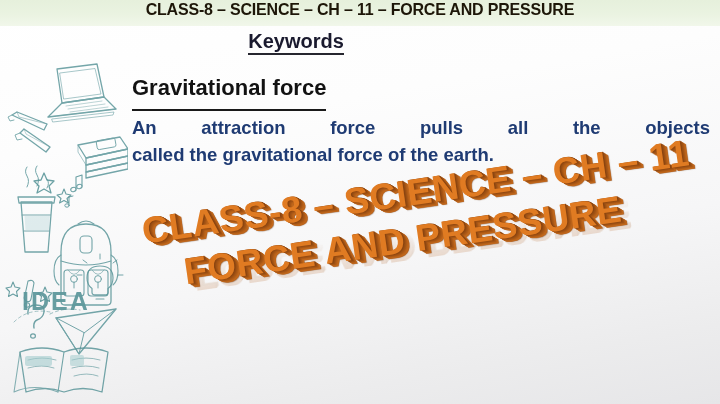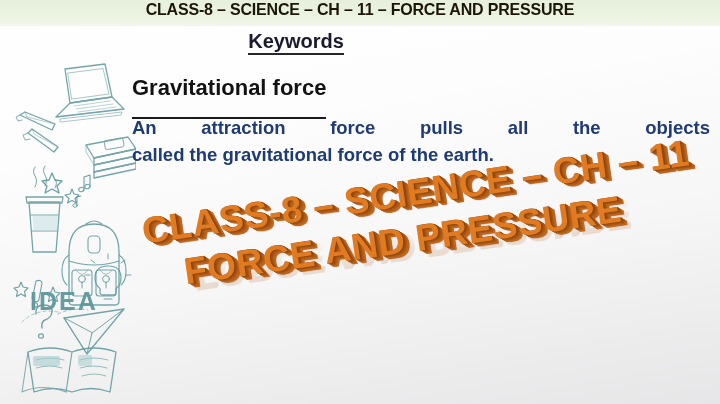--- a/index.html
+++ b/index.html
@@ -27,31 +27,31 @@
   
   #keywords{
     position:absolute;left:0;top:29px;width:592px;text-align:center;
   }
   #keywords .k{
     display:inline-block;font-size:20px;font-weight:bold;color:#1a1a2e;
     border-bottom:2px solid #26262f;padding-bottom:0px;line-height:24px;
   }
   
   #doodles{
-    position:absolute;left:8px;top:55px;width:128px;height:349px;
+    position:absolute;left:0;top:55px;width:128px;height:349px;
     opacity:0.92;
   }
   #doodles svg{display:block;}
   
   #subhead{
     position:absolute;left:132px;top:74px;
   }
   #subhead .h{
     display:inline-block;font-size:22px;font-weight:bold;color:#121212;
-    border-bottom:2.4px solid #1a1a1a;line-height:27px;padding-bottom:16px;
+    border-bottom:2.4px solid #1a1a1a;line-height:27px;padding-bottom:8px;
   }
   #para{
     position:absolute;left:132px;top:114px;width:578px;
     font-size:18.5px;font-weight:bold;color:#1f3b73;
     line-height:27px;text-align:justify;
   }
   #para .l{display:block;}
   #para .l.j{text-align:justify;text-align-last:justify;}
   
   #wordart{

